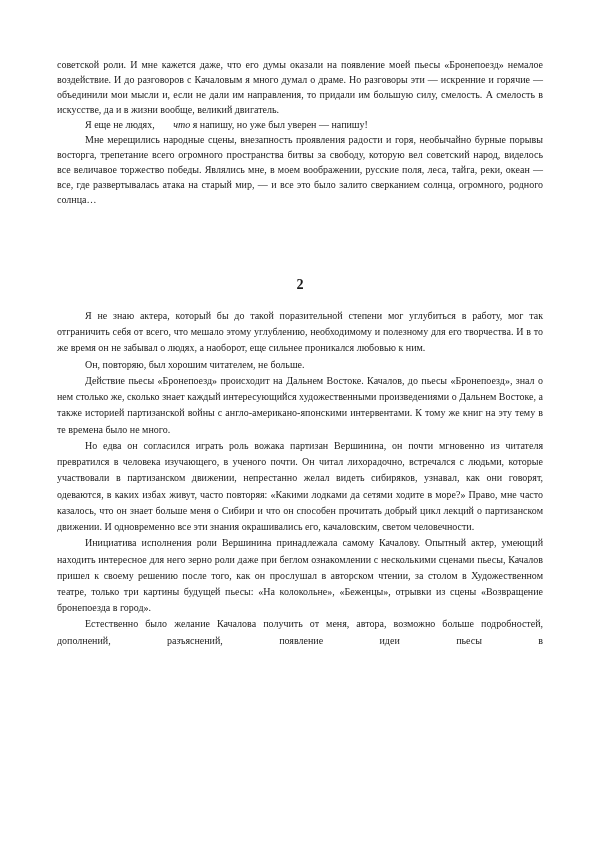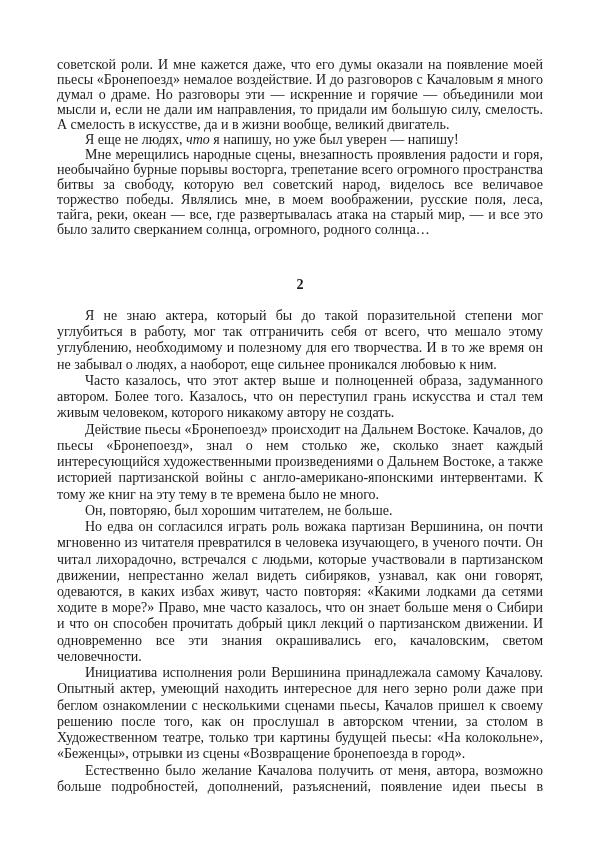--- a/index.html
+++ b/index.html
@@ -3,48 +3,47 @@
 <meta charset="utf-8">
 <style>
   html, body { margin: 0; padding: 0; background: #ffffff; }
   body { width: 600px; height: 849px; position: relative; overflow: hidden; }
   .page {
     position: absolute; left: 0; top: 0; width: 600px; height: 849px; background: #ffffff;
   }
   .block {
     position: absolute; left: 57px; width: 486px;
     font-family: "Liberation Serif", "DejaVu Serif", serif;
-    font-size: 14px; color: #1a1a1a;
+    font-size: 10px; color: #1a1a1a;
     text-align: justify;
   }
   .block p { margin: 0; text-indent: 28px; }
   .block p.noindent { text-indent: 0; }
   #sec1 { top: 57px; line-height: 15px; }
   #heading { position: absolute; left: 57px; width: 486px; top: 276px;
     text-align: center; font-family: "Liberation Serif", "DejaVu Serif", serif;
     font-size: 14.2px; font-weight: bold; line-height: 16px; color: #1a1a1a; }
   #sec2 { top: 308px; line-height: 16.24px; }
-  em { font-style: italic; }
+  em { font-style: italic; margin-left: 16px; }
 </style>
 </head>
 <body>
 
 <div class="page">
 
   <div class="block" id="sec1">
     <p class="noindent">советской роли. И мне кажется даже, что его думы оказали на появление моей пьесы «Бронепоезд» немалое воздействие. И до разговоров с Качаловым я много думал о драме. Но разговоры эти — искренние и горячие — объединили мои мысли и, если не дали им направления, то придали им большую силу, смелость. А смелость в искусстве, да и в жизни вообще, великий двигатель.</p>
     <p><span>Я еще не людях, </span><em>что</em><span> я напишу, но уже был уверен — напишу!</span></p>
     <p>Мне мерещились народные сцены, внезапность проявления радости и горя, необычайно бурные порывы восторга, трепетание всего огромного пространства битвы за свободу, которую вел советский народ, виделось все величавое торжество победы. Являлись мне, в моем воображении, русские поля, леса, тайга, реки, океан — все, где развертывалась атака на старый мир, — и все это было залито сверканием солнца, огромного, родного солнца…</p>
   </div>
 
   <div id="heading">2</div>
 
   <div class="block" id="sec2">
     <p>Я не знаю актера, который бы до такой поразительной степени мог углубиться в работу, мог так отграничить себя от всего, что мешало этому углублению, необходимому и полезному для его творчества. И в то же время он не забывал о людях, а наоборот, еще сильнее проникался любовью к ним.</p>
-    <p>Часто казалось, что этот актер выше и полноценней образа, задуманного автором. Более того. Казалось, что он переступил грань искусства и стал тем живым человеком, которого никакому автору не создать.</p>
+    <p>Он, повторяю, был хорошим читателем, не больше.</p>
     <p>Действие пьесы «Бронепоезд» происходит на Дальнем Востоке. Качалов, до пьесы «Бронепоезд», знал о нем столько же, сколько знает каждый интересующийся художественными произведениями о Дальнем Востоке, а также историей партизанской войны с англо-американо-японскими интервентами. К тому же книг на эту тему в те времена было не много.</p>
-    <p>Он, повторяю, был хорошим читателем, не больше.</p>
     <p>Но едва он согласился играть роль вожака партизан Вершинина, он почти мгновенно из читателя превратился в человека изучающего, в ученого почти. Он читал лихорадочно, встречался с людьми, которые участвовали в партизанском движении, непрестанно желал видеть сибиряков, узнавал, как они говорят, одеваются, в каких избах живут, часто повторяя: «Какими лодками да сетями ходите в море?» Право, мне часто казалось, что он знает больше меня о Сибири и что он способен прочитать добрый цикл лекций о партизанском движении. И одновременно все эти знания окрашивались его, качаловским, светом человечности.</p>
     <p>Инициатива исполнения роли Вершинина принадлежала самому Качалову. Опытный актер, умеющий находить интересное для него зерно роли даже при беглом ознакомлении с несколькими сценами пьесы, Качалов пришел к своему решению после того, как он прослушал в авторском чтении, за столом в Художественном театре, только три картины будущей пьесы: «На колокольне», «Беженцы», отрывки из сцены «Возвращение бронепоезда в город».</p>
     <p style="text-align-last: justify;">Естественно было желание Качалова получить от меня, автора, возможно больше подробностей, дополнений, разъяснений, появление идеи пьесы в</p>
   </div>
 
 </div>
 
 </body></html>

